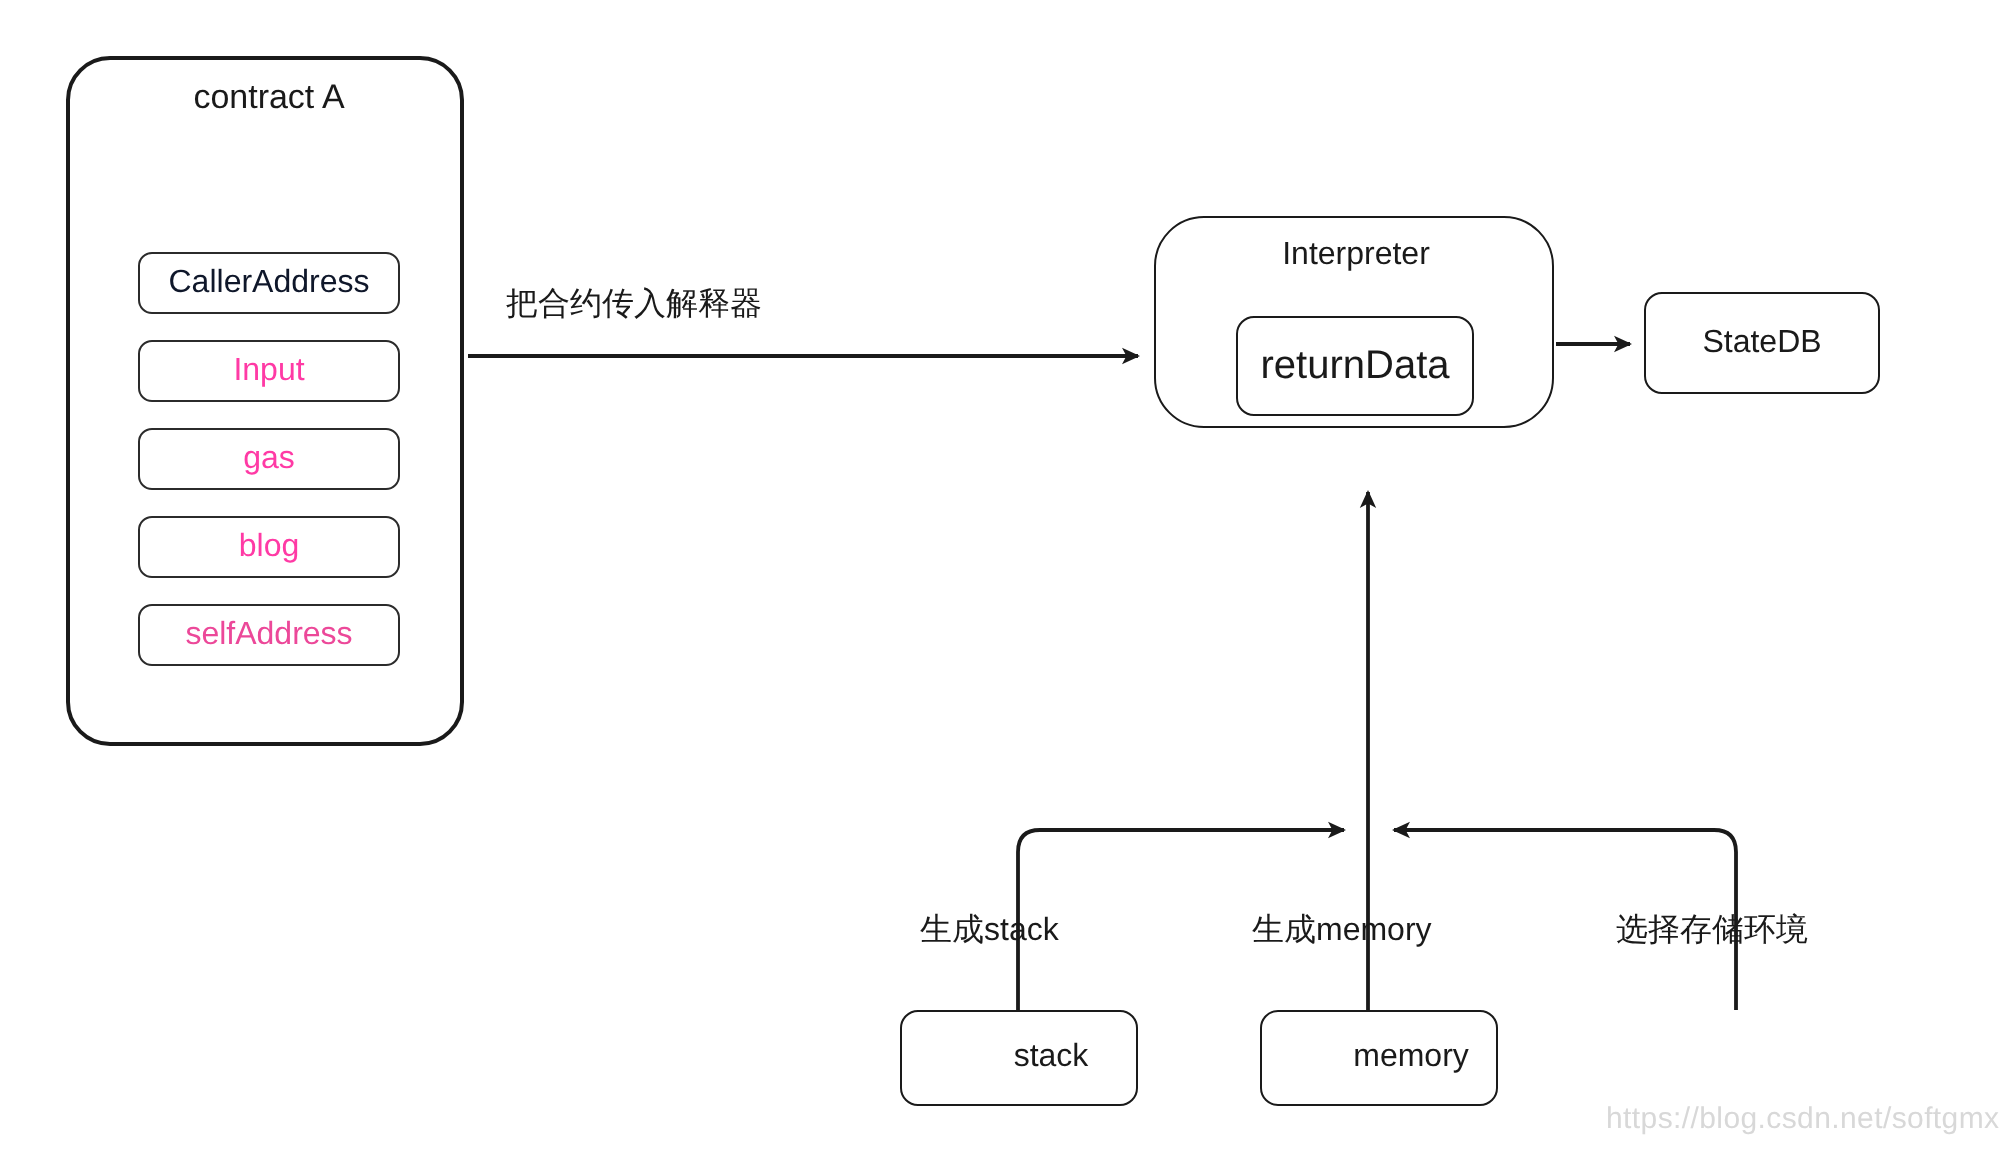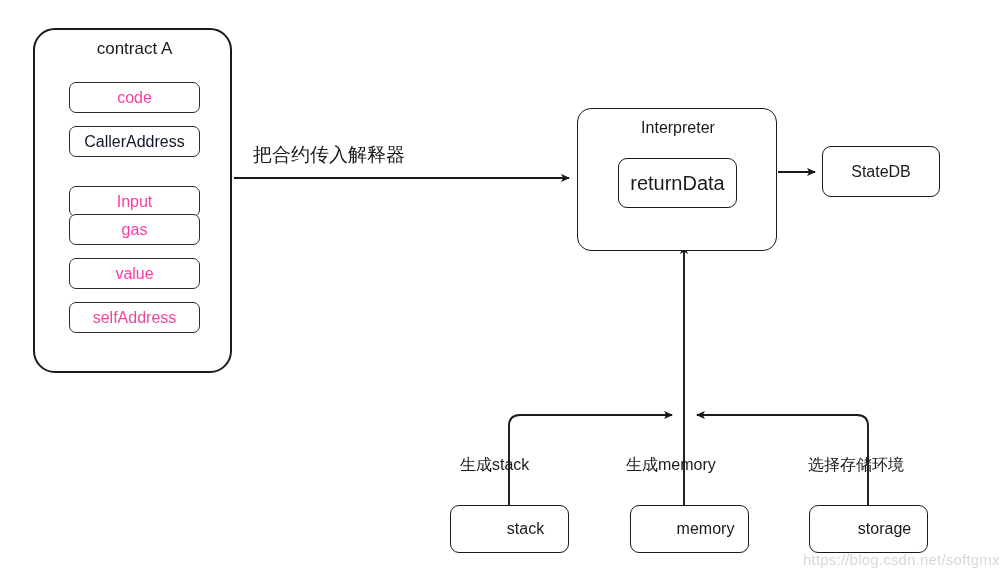--- a/index.html
+++ b/index.html
@@ -72,22 +72,22 @@
     display: block;
   }
   #evm-title {
     position: absolute;
     left: 0; top: 14px; width: 531px;
     text-align: center;
     font-size: 17px;
     color: #1a1a1a;
   }
   #interpreter-box {
-    left: 577px; top: 108px; width: 200px; height: 143px;
-    border-radius: 14px;
+    left: 577px; top: 108px; width: 200px; height: 106px;
+    border-radius: 25px;
     display: block;
   }
   #interpreter-title {
     position: absolute;
     left: 0; top: 10px; width: 200px;
     text-align: center;
     font-size: 16px;
     color: #1a1a1a;
   }
   #returndata-box {
@@ -113,21 +113,21 @@
   #memory-box  { left: 630px; }
   #storage-box { left: 809px; }
 
   
   .edge-label {
     position: absolute;
     color: #1a1a1a;
     white-space: nowrap;
     font-size: 16px;
   }
-  #label-pass   { left: 253px; top: 142px; font-size: 19px; }
+  #label-pass   { left: 253px; top: 142px; font-size: 16px; }
   #label-stack  { left: 460px; top: 455px; }
   #label-memory { left: 626px; top: 455px; }
   #label-store  { left: 808px; top: 455px; }
 
   
   #watermark {
     position: absolute;
     left: 803px; top: 551px;
     font-size: 15px;
     color: #d8d8d8;
@@ -157,34 +157,31 @@
     <line x1="684" y1="505" x2="684" y2="246" stroke="#1a1a1a" stroke-width="1.9" marker-end="url(#arrow-u)"></line>
 
     <path d="M509,505 L509,426 Q509,415 520,415 L672,415" fill="none" stroke="#1a1a1a" stroke-width="1.9" marker-end="url(#arrow-r)"></path>
 
     <path d="M868,505 L868,426 Q868,415 857,415 L697,415" fill="none" stroke="#1a1a1a" stroke-width="1.9" marker-end="url(#arrow-r)" transform="translate(0,0)"></path>
   </svg>
 
   <div class="node rounded-lg" id="contract-a">
     <div id="contract-a-title">contract A</div>
 
-    <div class="field-box" style="top: 52px; color: rgb(255, 58, 165);">
-      <span>code</span>
-    </div>
     <div class="field-box" style="top: 96px; color: #0f172a;">
       <span>CallerAddress</span>
     </div>
-    <div class="field-box" style="top: 156px; color: rgb(255, 58, 165);">
+    <div class="field-box" style="top: 140px; color: rgb(255, 58, 165);">
       <span>Input</span>
     </div>
     <div class="field-box" style="top: 184px; color: rgb(255, 58, 165); text-align: right;">
       <span>gas</span>
     </div>
     <div class="field-box" style="top: 228px; color: rgb(255, 58, 165);">
-      <span>value</span>
+      <span>blog</span>
     </div>
     <div class="field-box" style="top: 272px; color: #ec4899;">
       <span>selfAddress</span>
     </div>
   </div>
 
 
   <div class="node" id="interpreter-box">
     <div id="interpreter-title">Interpreter</div>
   </div>
@@ -195,23 +192,20 @@
 
   <div class="node" id="statedb-box">
     <span>StateDB</span>
   </div>
 
   <div class="node res-box" id="stack-box">
     <span>stack</span>
   </div>
   <div class="node res-box" id="memory-box">
     <span>memory</span>
-  </div>
-  <div class="node res-box" id="storage-box">
-    <span>storage</span>
   </div>
 
   <div class="edge-label" id="label-pass">把合约传入解释器</div>
   <div class="edge-label" id="label-stack">生成stack</div>
   <div class="edge-label" id="label-memory">生成memory</div>
   <div class="edge-label" id="label-store">选择存储环境</div>
 
   <div id="watermark" style="color: rgb(216, 216, 216);">https://blog.csdn.net/softgmx</div>
 
 </div>

